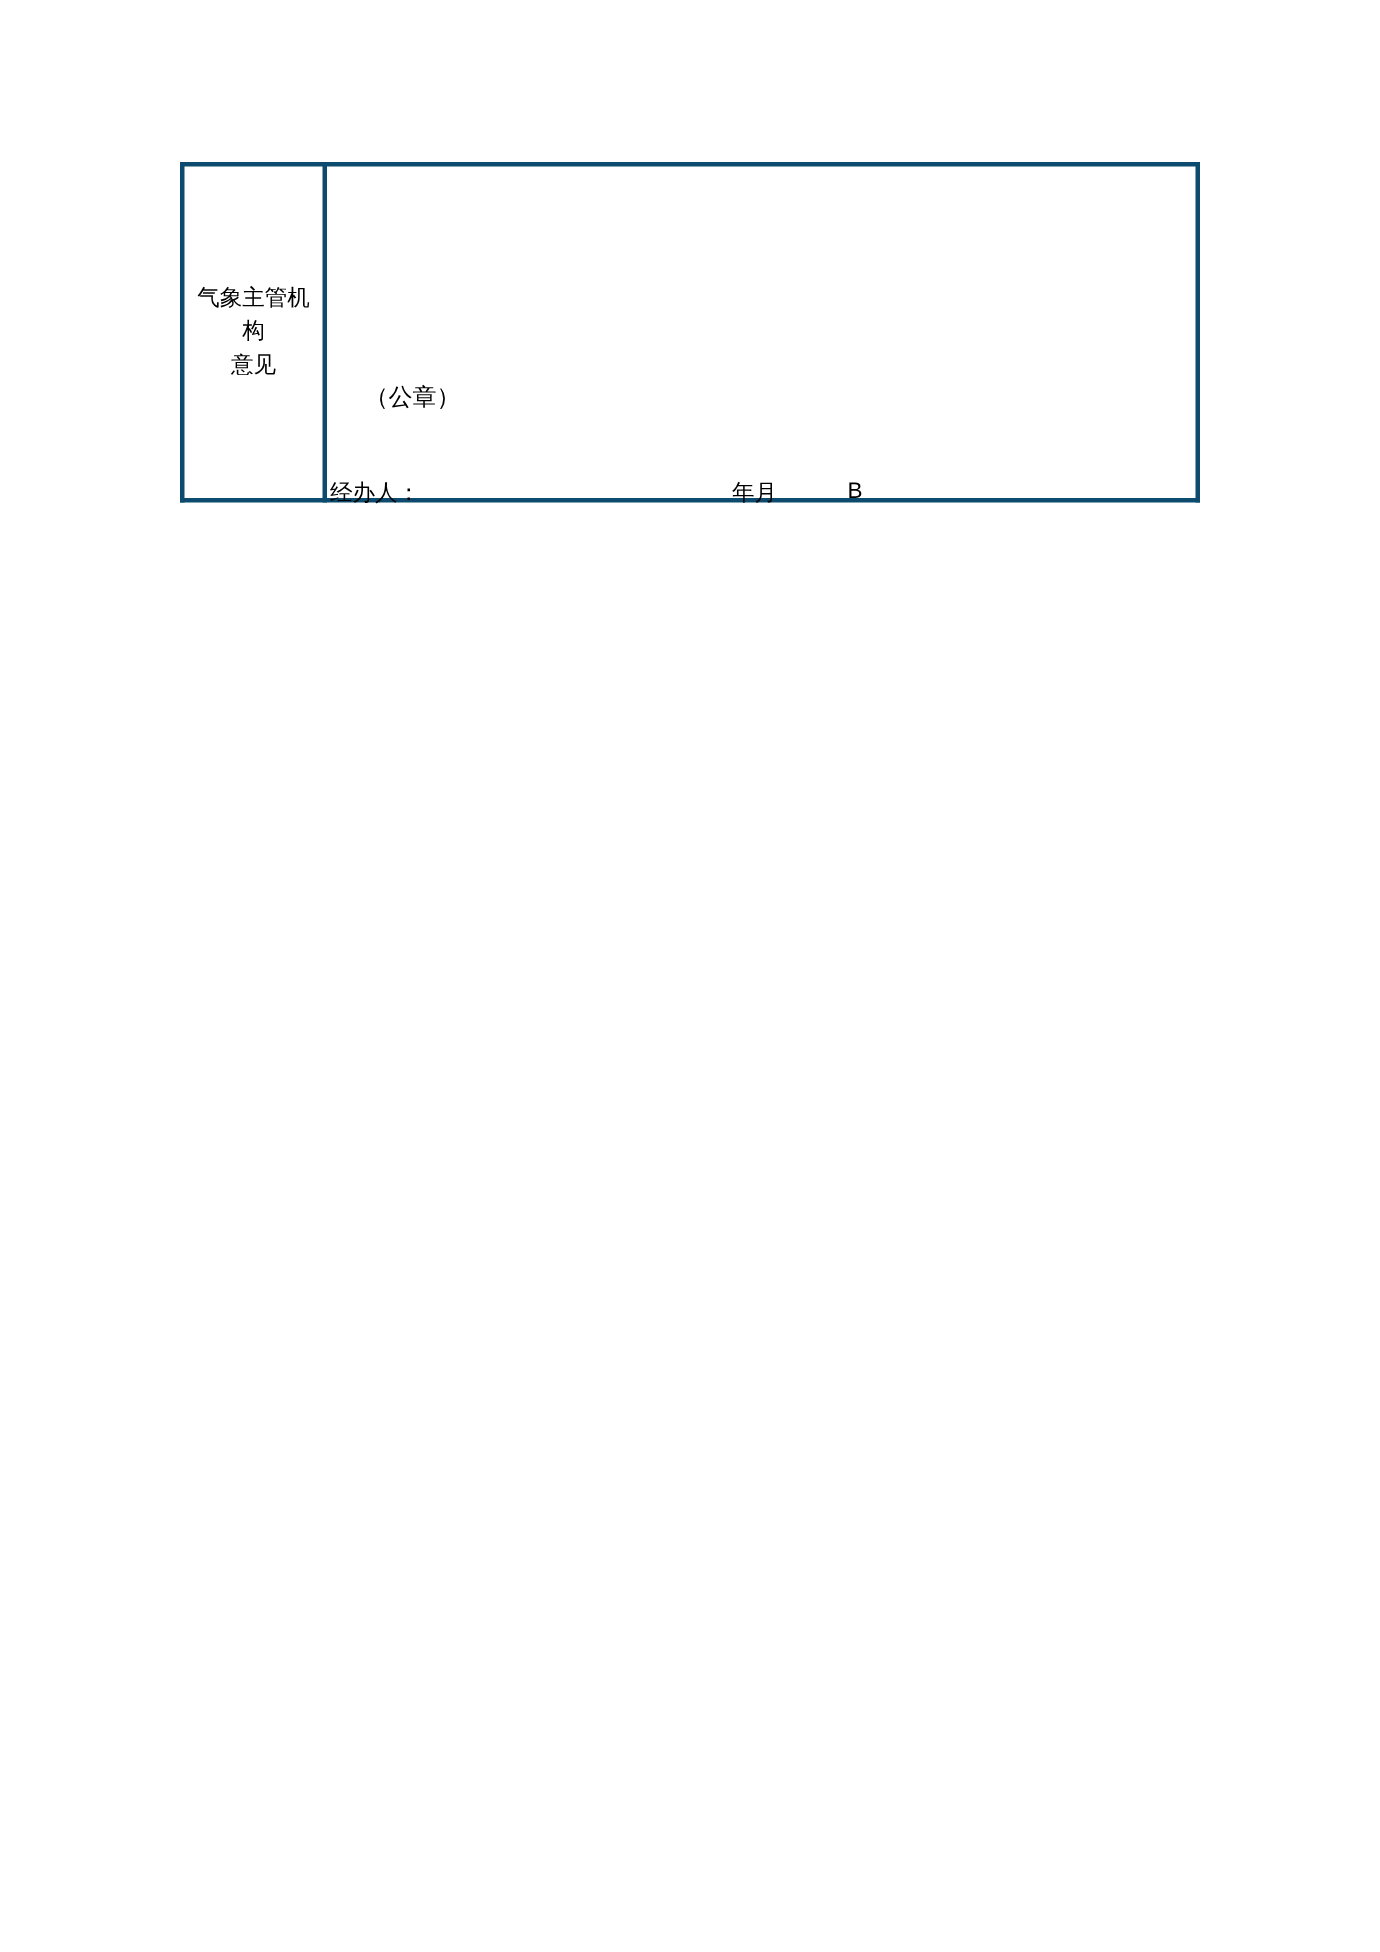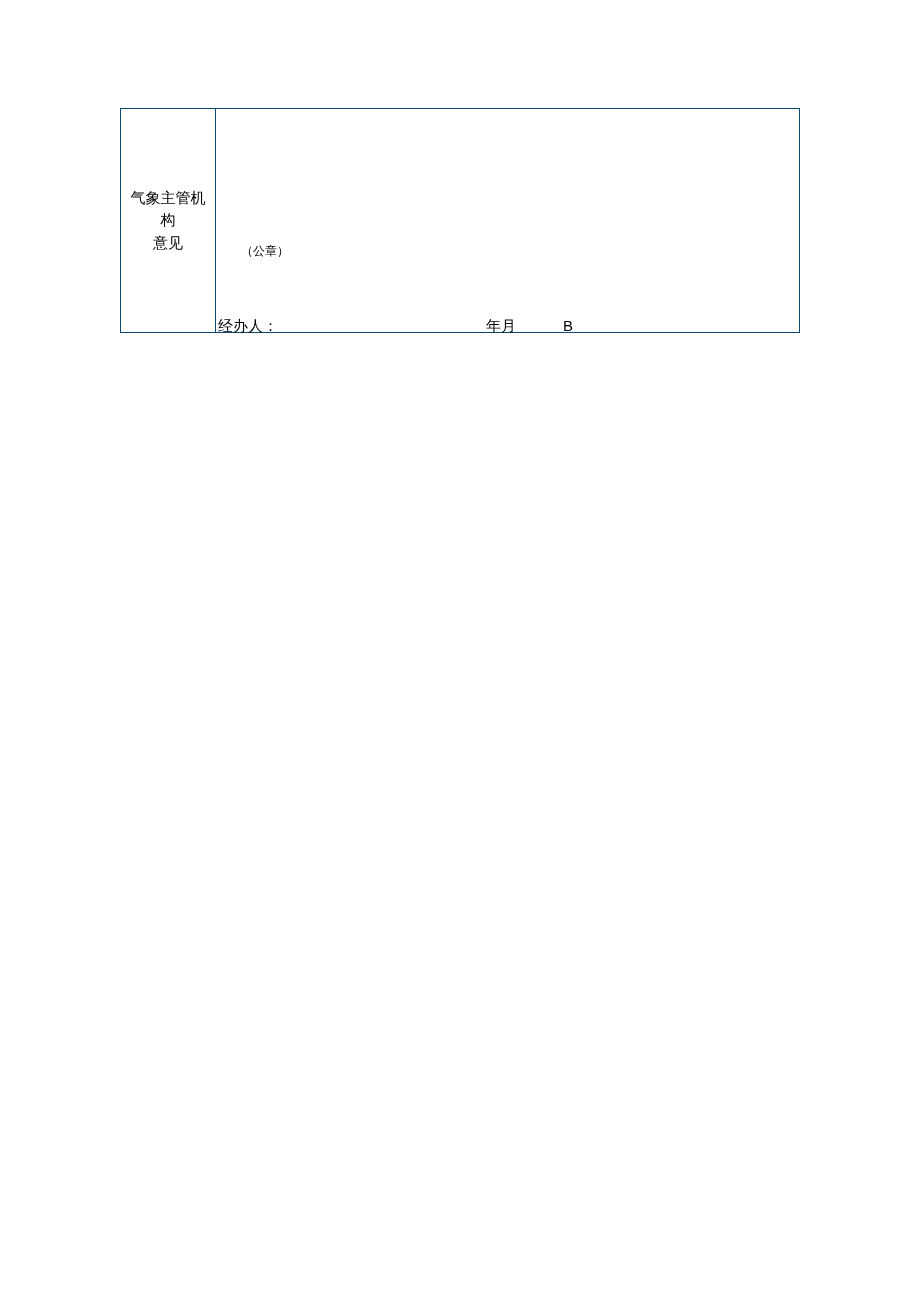--- a/index.html
+++ b/index.html
@@ -13,40 +13,40 @@
       background: #ffffff;
       font-family: "SimSun", "宋体", serif;
       padding-top: 108px;
     }
     .form-table {
       margin: 0 auto;
       border-collapse: collapse;
       width: 680px;
     }
     .form-table td {
-      border: 1px solid #0c4a6e;
+      border: 3px solid #0c4a6e;
       vertical-align: middle;
     }
     .label-cell {
       width: 95px;
       text-align: center;
       font-size: 15px;
       line-height: 1.5;
       padding: 0 5px;
     }
     .content-cell {
       height: 224px;
       position: relative;
       padding: 0;
     }
     .seal-text {
       position: absolute;
       left: 25px;
-      top: 134px;
-      font-size: 12px;
+      top: 144px;
+      font-size: 16px;
     }
     .bottom-line {
       position: absolute;
       left: 2px;
       top: 208px;
       font-size: 15px;
       width: 100%;
     }
     .handler-label {
       display: inline-block;

